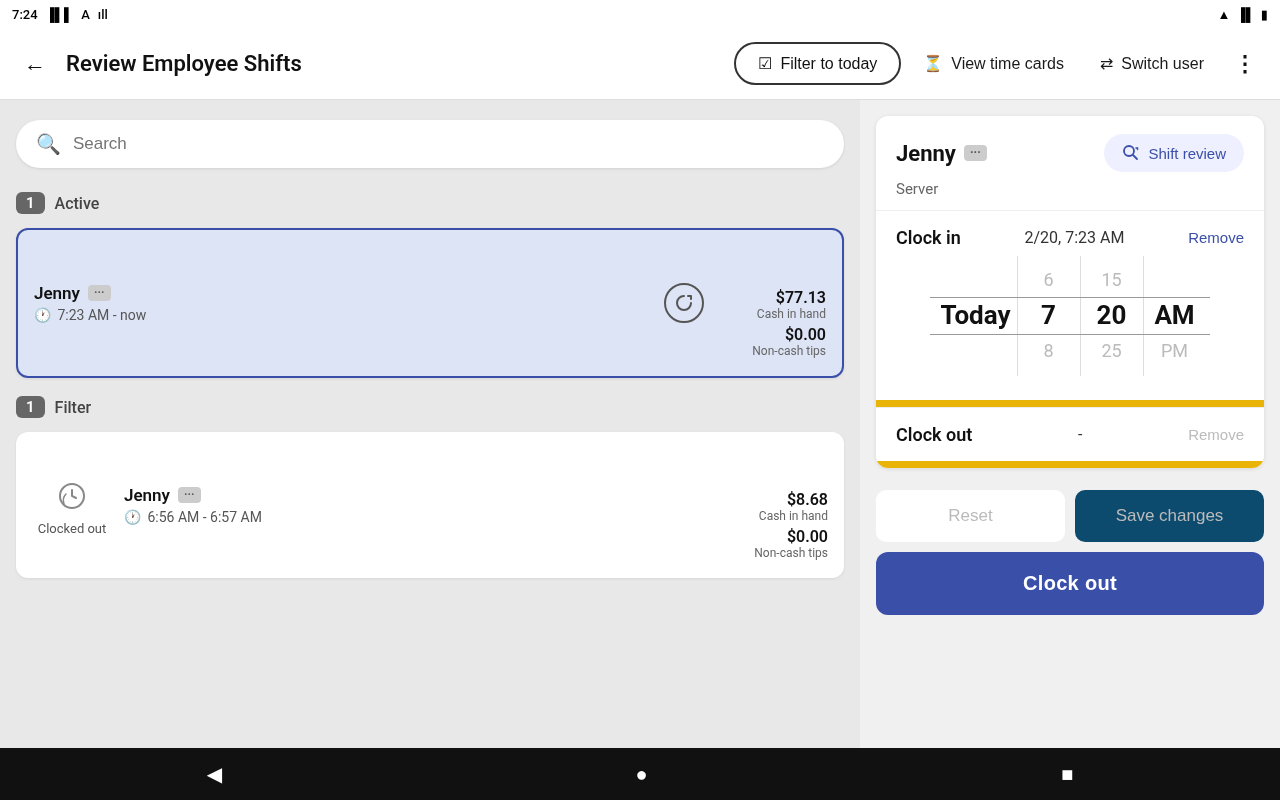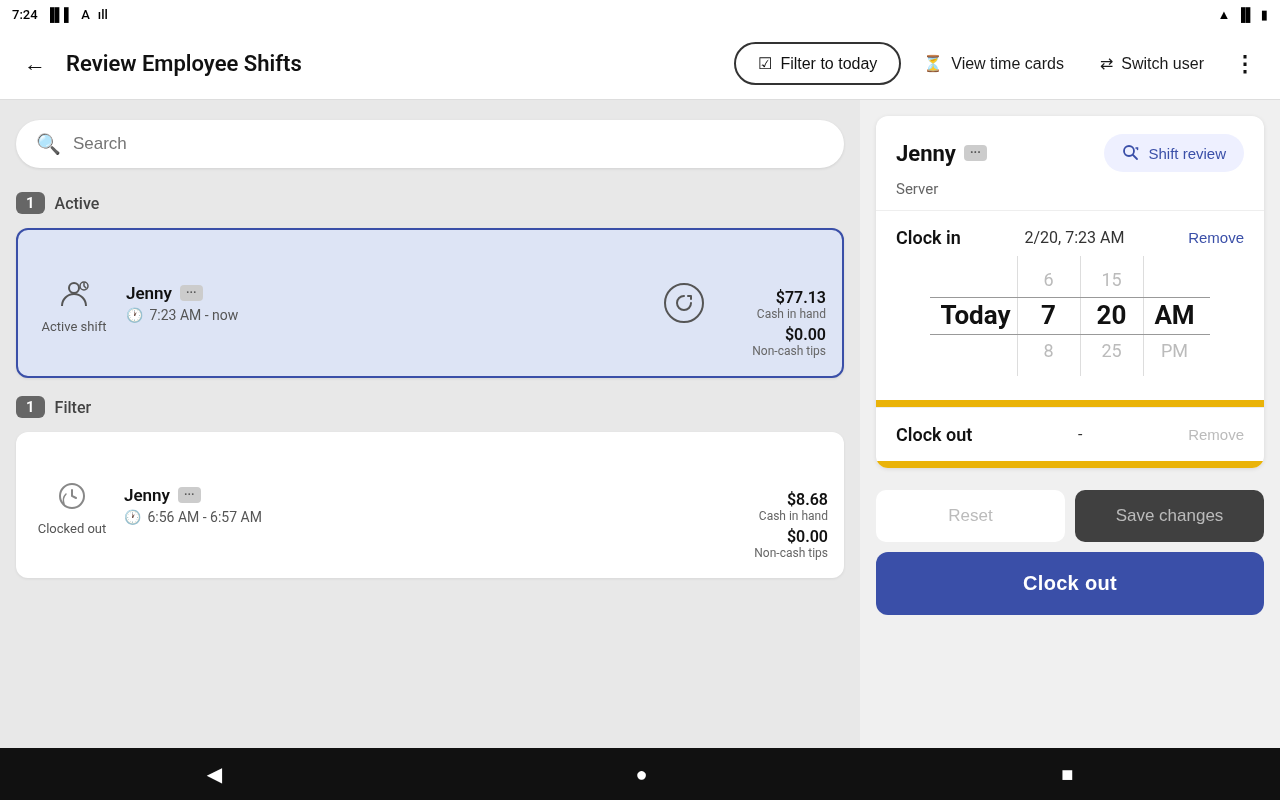--- a/index.html
+++ b/index.html
@@ -348,21 +348,21 @@
       border: none;
       border-radius: 10px;
       padding: 16px;
       font-size: 17px;
       color: #bbb;
       cursor: pointer;
       font-weight: 500;
     }
     .btn-save {
       flex: 1;
-      background: #404040;
+      background: #0c4a6e;
       border: none;
       border-radius: 10px;
       padding: 16px;
       font-size: 17px;
       color: #bbb;
       cursor: pointer;
       font-weight: 500;
     }
     .btn-clock-out {
       width: 100%;
@@ -483,31 +483,20 @@
       <span style="font-size:20px;color:#888;">🔍</span>
       <input type="text" placeholder="Search" style="">
     </div>
 
     <div class="section-header">
       <span class="section-badge">1</span>
       <span class="section-label">Active</span>
     </div>
 
     <div class="shift-card active-selected">
-      <div class="shift-icon-area">
-        <div class="icon-circle">
-          <svg width="36" height="36" viewBox="0 0 36 36" fill="none">
-            <circle cx="18" cy="12" r="5" stroke="#555" stroke-width="2"></circle>
-            <path d="M6 30c0-6.627 5.373-12 12-12s12 5.373 12 12" stroke="#555" stroke-width="2"></path>
-            <circle cx="28" cy="10" r="4" fill="none" stroke="#555" stroke-width="1.5"></circle>
-            <path d="M28 7v3l2 2" stroke="#555" stroke-width="1.5" stroke-linecap="round"></path>
-          </svg>
-        </div>
-        <span>Active shift</span>
-      </div>
       <div class="shift-info">
         <div class="shift-name">
           <span>Jenny</span>
           <span class="name-badge">···</span>
         </div>
         <div class="shift-time">
           <span>🕐</span>
           <span>7:23 AM - now</span>
         </div>
       </div>

